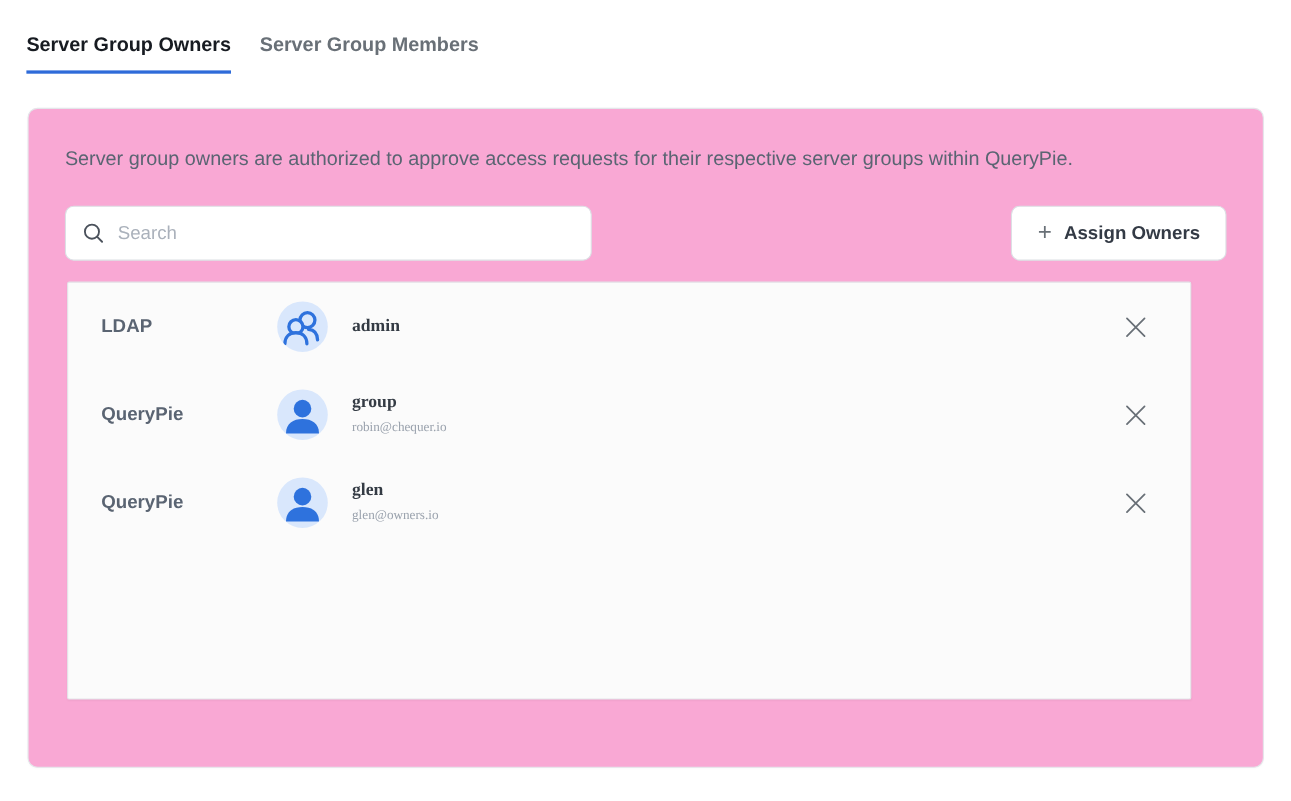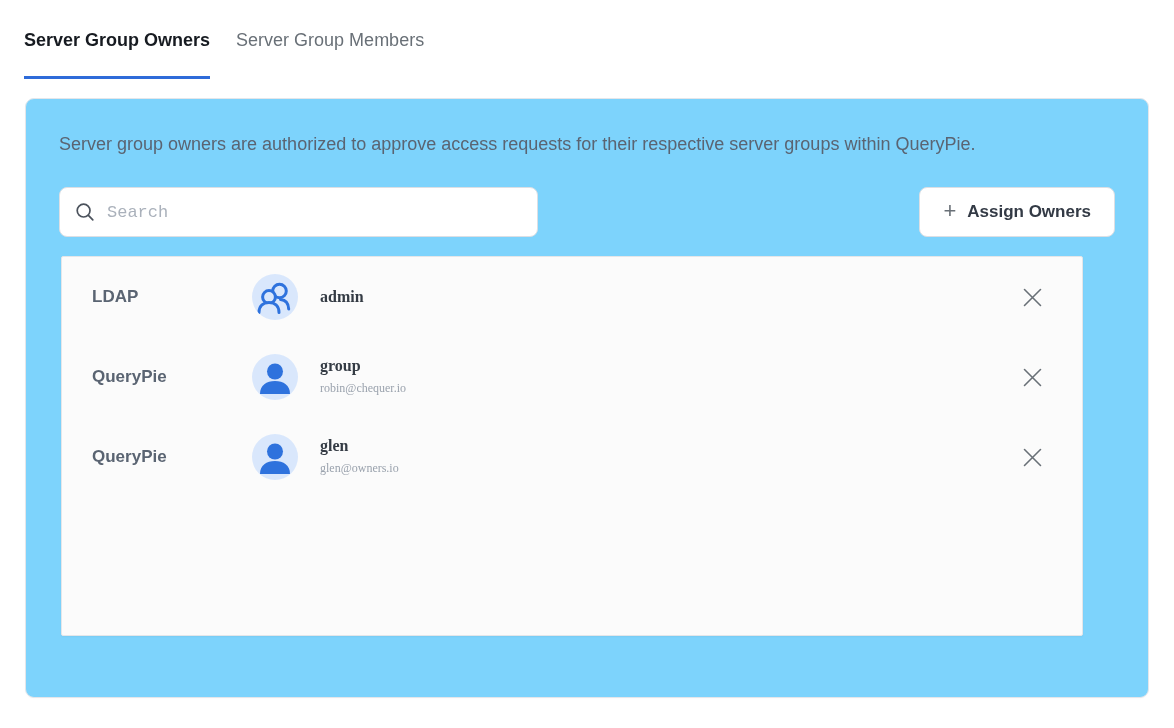--- a/index.html
+++ b/index.html
@@ -21,43 +21,43 @@
     position: absolute;
     top: 28px;
     left: 24px;
     display: flex;
     gap: 26px;
     align-items: flex-start;
   }
   .tab {
     font-size: 18px;
     line-height: 24px;
-    padding-bottom: 24px;
+    padding-bottom: 12px;
     border-bottom: 3px solid transparent;
     cursor: pointer;
     white-space: nowrap;
   }
   .tab.active {
     color: #171b21;
     font-weight: 700;
     border-bottom-color: #2e6bd9;
   }
   .tab.inactive {
     color: #697077;
-    font-weight: 400;
+    font-weight: 700;
   }
 
   
   .card {
     position: absolute;
     left: 25px;
     top: 98px;
     width: 1124px;
     height: 600px;
-    background: #7dd3fc;
+    background: #f9a8d4;
     border: 1px solid #e4e6ea;
     border-radius: 9px;
     box-shadow: 0 1px 2px rgba(0,0,0,0.02);
   }
   .card-inner {
     padding: 31px 33px 0 33px;
   }
   .description {
     font-size: 18px;
     line-height: 28px;
@@ -80,21 +80,21 @@
     background: #ffffff;
     display: flex;
     align-items: center;
     padding: 0 15px;
     gap: 12px;
   }
   .search-box input {
     border: none;
     outline: none;
     flex: 1;
-    font-family: Liberation Mono, monospace;
+    font-family: Liberation Sans, sans-serif;
     font-size: 17px;
     color: #343b44;
     background: transparent;
   }
   .search-box input::placeholder { color: #aab1bb; }
   .assign-btn {
     height: 50px;
     border: 1px solid #dcdfe4;
     border-radius: 8px;
     background: #ffffff;

